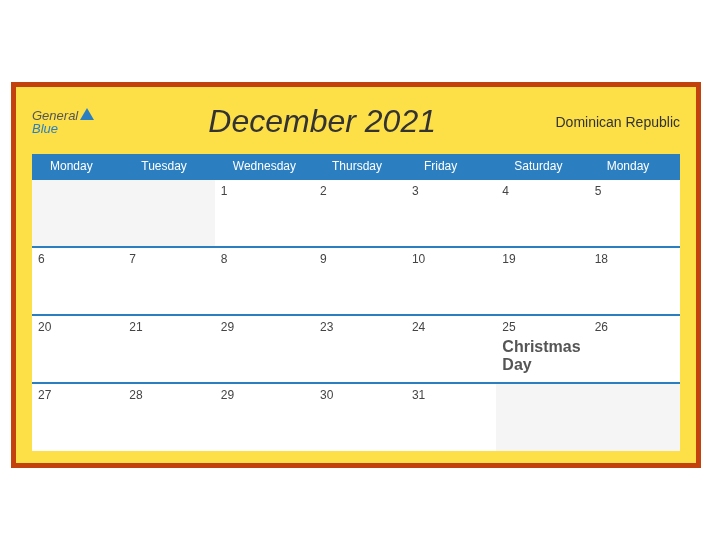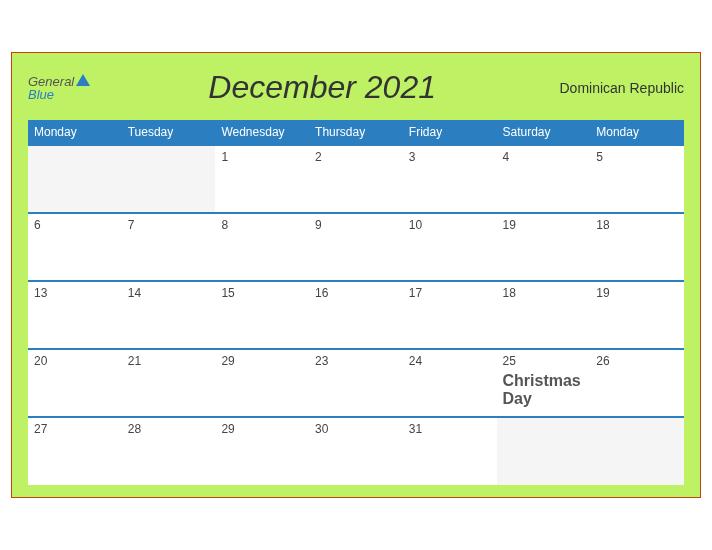--- a/index.html
+++ b/index.html
@@ -7,22 +7,22 @@
       font-family: Arial, sans-serif;
       background: #fff;
       width: 712px;
       height: 550px;
       display: flex;
       align-items: center;
       justify-content: center;
     }
     .calendar-container {
       width: 690px;
-      background: #bef264;
-      border: 1px solid #c2410c;
+      background: #fde047;
+      border: 5px solid #c2410c;
       padding: 16px 16px 12px 16px;
     }
     .calendar-header {
       display: flex;
       align-items: center;
       justify-content: space-between;
       margin-bottom: 14px;
     }
     .logo {
       display: flex;
@@ -72,21 +72,21 @@
     }
     .calendar-grid {
       width: 100%;
       border-collapse: collapse;
     }
     .calendar-grid thead tr th {
       background: #2b7fc1;
       color: #fff;
       font-size: 12px;
       font-weight: normal;
-      padding: 5px 6px;
+      padding: 5px 18px;
       text-align: left;
       border: none;
     }
     .calendar-grid tbody tr {
       border-top: 2px solid #2b7fc1;
     }
     .calendar-grid tbody tr td {
       width: 14.28%;
       height: 68px;
       vertical-align: top;
@@ -177,43 +177,20 @@
           </td>
           <td>
             <span class="day-number">19</span>
           </td>
           <td>
             <span class="day-number">18</span>
           </td>
         </tr>
         <tr>
           <td>
-            <span class="day-number">13</span>
-          </td>
-          <td>
-            <span class="day-number">14</span>
-          </td>
-          <td>
-            <span class="day-number">15</span>
-          </td>
-          <td>
-            <span class="day-number">16</span>
-          </td>
-          <td>
-            <span class="day-number">17</span>
-          </td>
-          <td>
-            <span class="day-number">18</span>
-          </td>
-          <td>
-            <span class="day-number">19</span>
-          </td>
-        </tr>
-        <tr>
-          <td>
             <span class="day-number">20</span>
           </td>
           <td>
             <span class="day-number">21</span>
           </td>
           <td>
             <span class="day-number">29</span>
           </td>
           <td>
             <span class="day-number">23</span>

